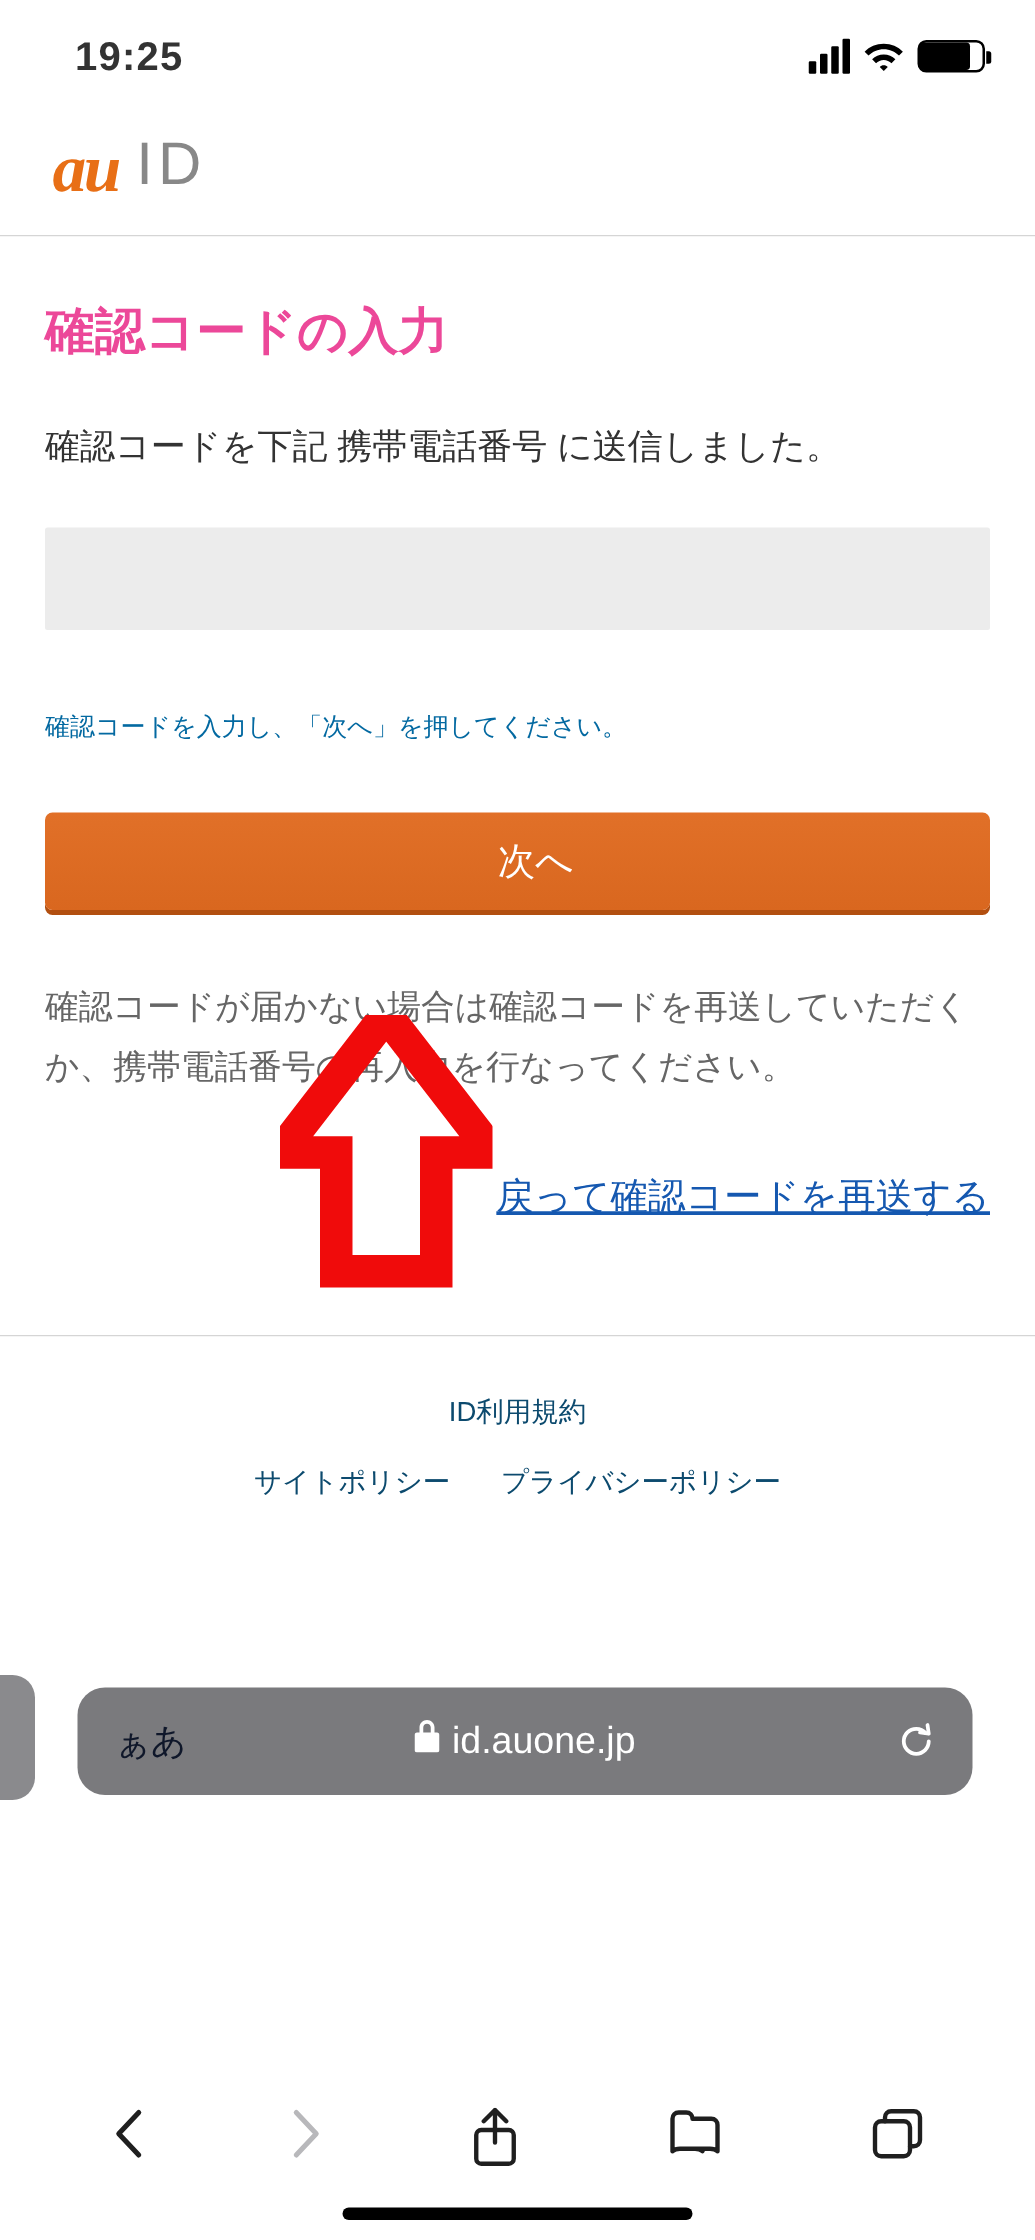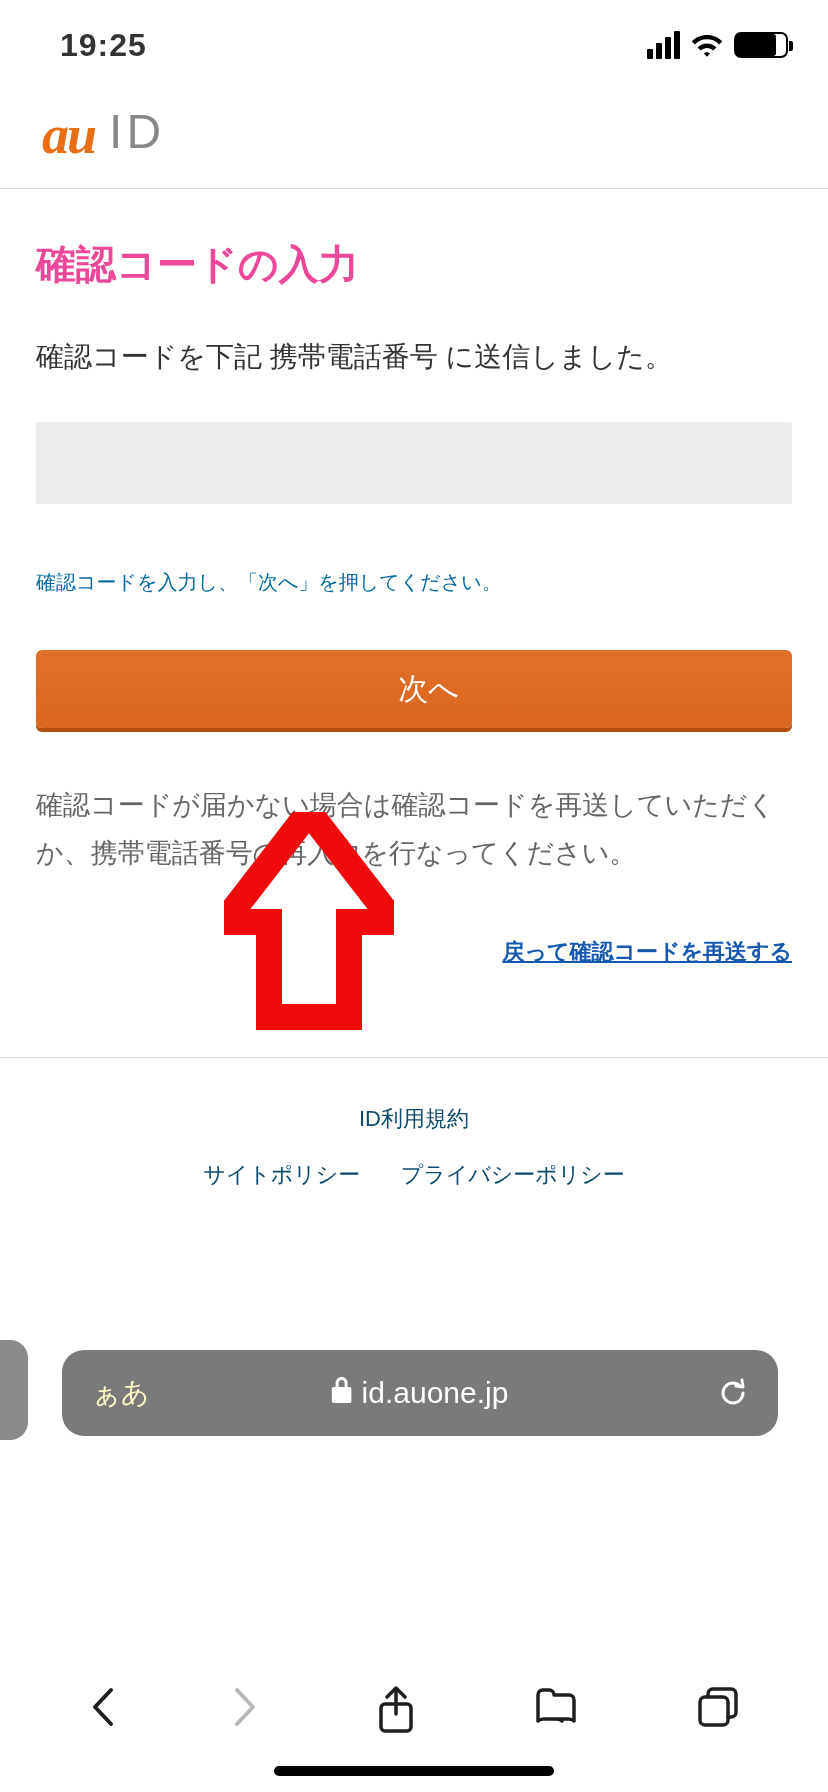--- a/index.html
+++ b/index.html
@@ -34,34 +34,34 @@
     .code-input { width:100%; height:74px; border:1px solid #ccc; font-size:28px; padding:0 20px; color:#333; outline:none; }
     .code-input::placeholder { color:#999; }
 
     .next-btn { display:block; width:100%; height:78px; background:linear-gradient(#e17028,#d9671f); color:#fff; font-size:30px; border:none; border-radius:6px; box-shadow:0 4px 0 #b24f10; cursor:pointer; margin-bottom:54px;padding-left:29px; }
 
     .arrow-overlay { position:absolute; left:224px; top:812px; pointer-events:none; }
 
     .note { font-size:27px; color:#666; line-height:1.75; margin-bottom:60px; }
 
     .resend { text-align:right; margin-bottom:90px; }
-    .resend a { font-size:22px; color:#1558b0; text-decoration:underline;font-weight:bold; }
+    .resend a { font-size:30px; color:#1558b0; text-decoration:underline; }
 
     .footer-divider { height:1px; background:#d5d5d5; margin:0 -36px 46px; }
 
     .footer-links { text-align:center; }
     .footer-links a { color:#0c4a6e; font-size:22px; text-decoration:none; }
     .f-row1 { margin-bottom:26px; }
     .f-row2 a { margin:0 18px; }
 
     
     .safari-top { position:absolute; left:0; right:0; top:1340px; padding:10px 50px 0; }
     .pager-bg { position:absolute; left:0; top:0; width:28px; height:100px; background:#8a8a8d; border-radius:0 18px 18px 0; }
     .url-bar { background:#7a7a7d; height:86px; border-radius:22px; display:flex; align-items:center; justify-content:space-between; padding:0 30px; position:relative; margin-left:12px; }
-    .url-left { font-size:28px; color:#fef9c3; }
+    .url-left { font-size:28px; color:#0f172a; }
     .url-mid { position:absolute; left:50%; transform:translateX(-50%); display:flex; align-items:center; gap:10px; color:#fff; font-size:30px; }
     .url-right svg { display:block; }
 
     .safari-bottom { position:absolute; left:0; right:0; bottom:0; height:130px; display:flex; align-items:flex-start; justify-content:space-around; padding:24px 30px 0; }
     .sfb-btn svg { display:block; }
 
     .home-ind { position:absolute; bottom:16px; left:50%; transform:translateX(-50%); width:280px; height:10px; background:#000; border-radius:20px; } 
   </style>
 </head>
 <body>

